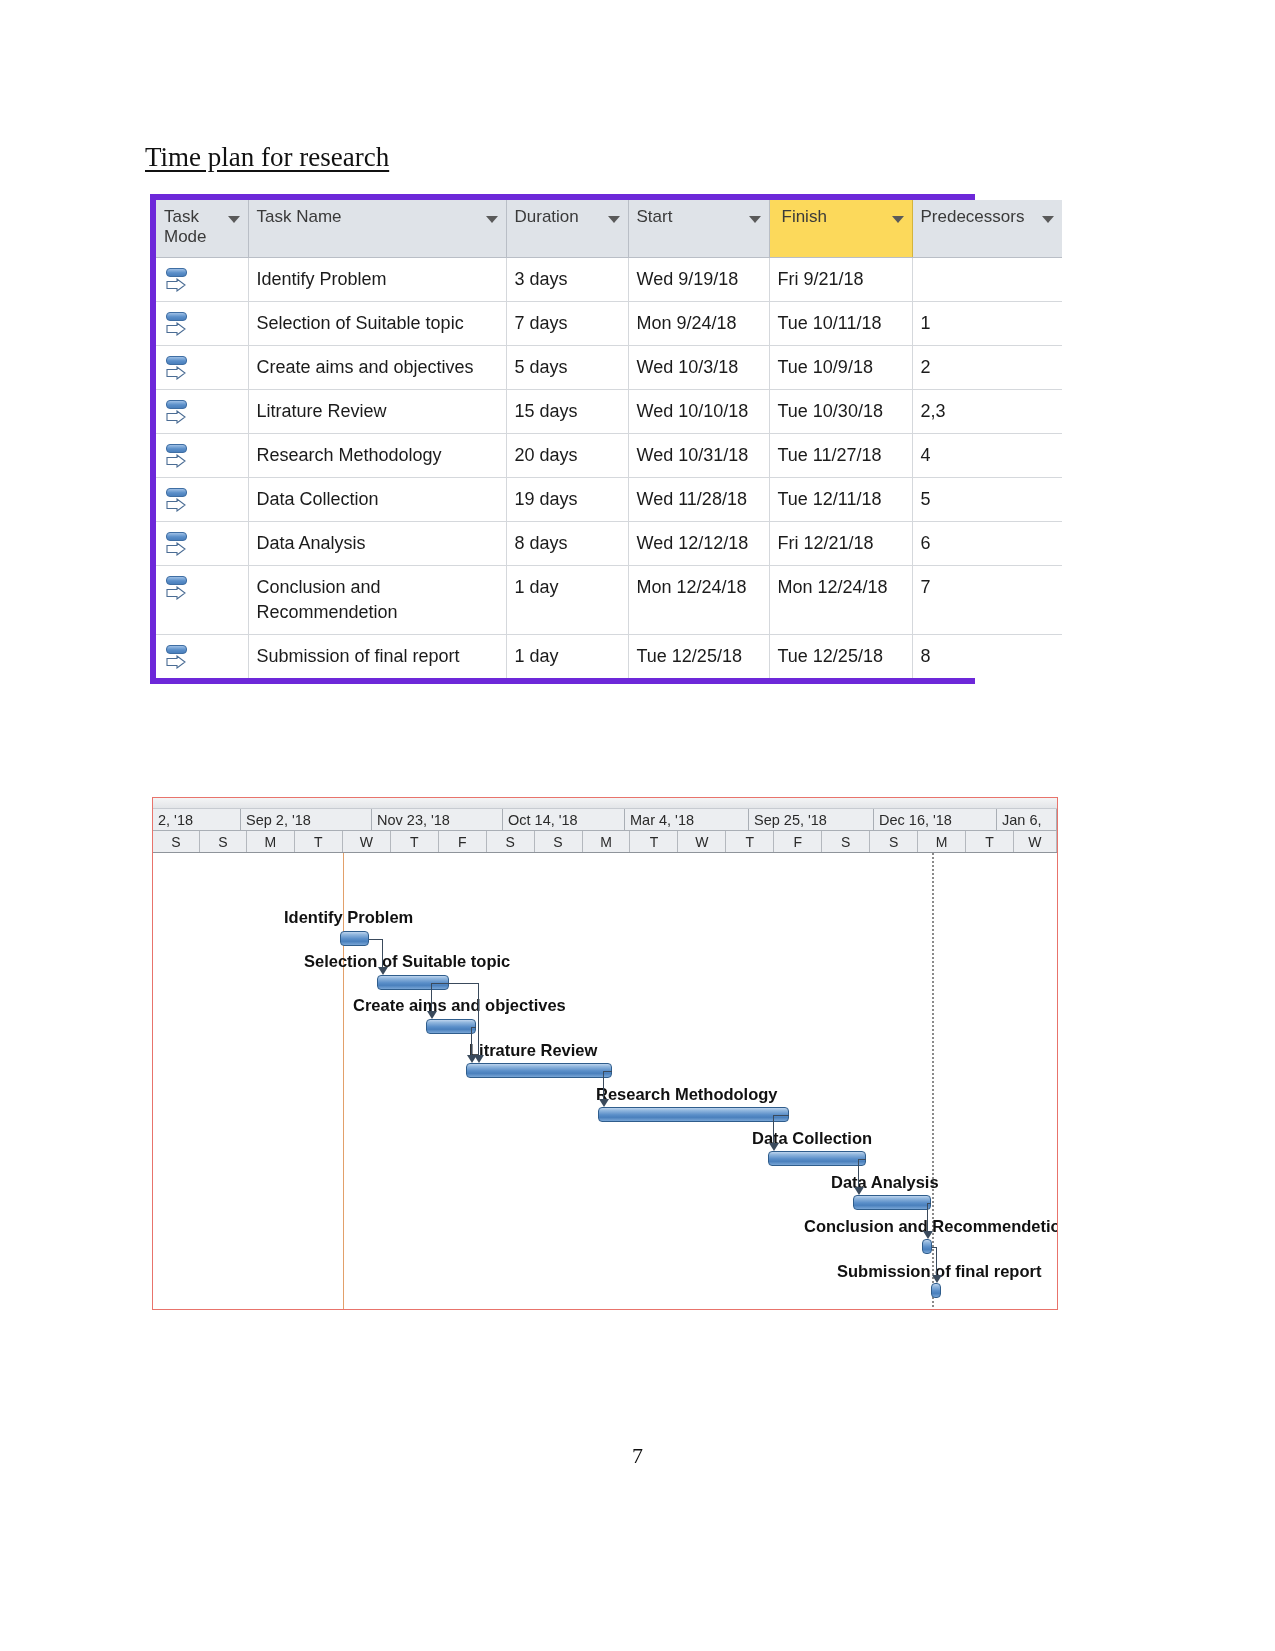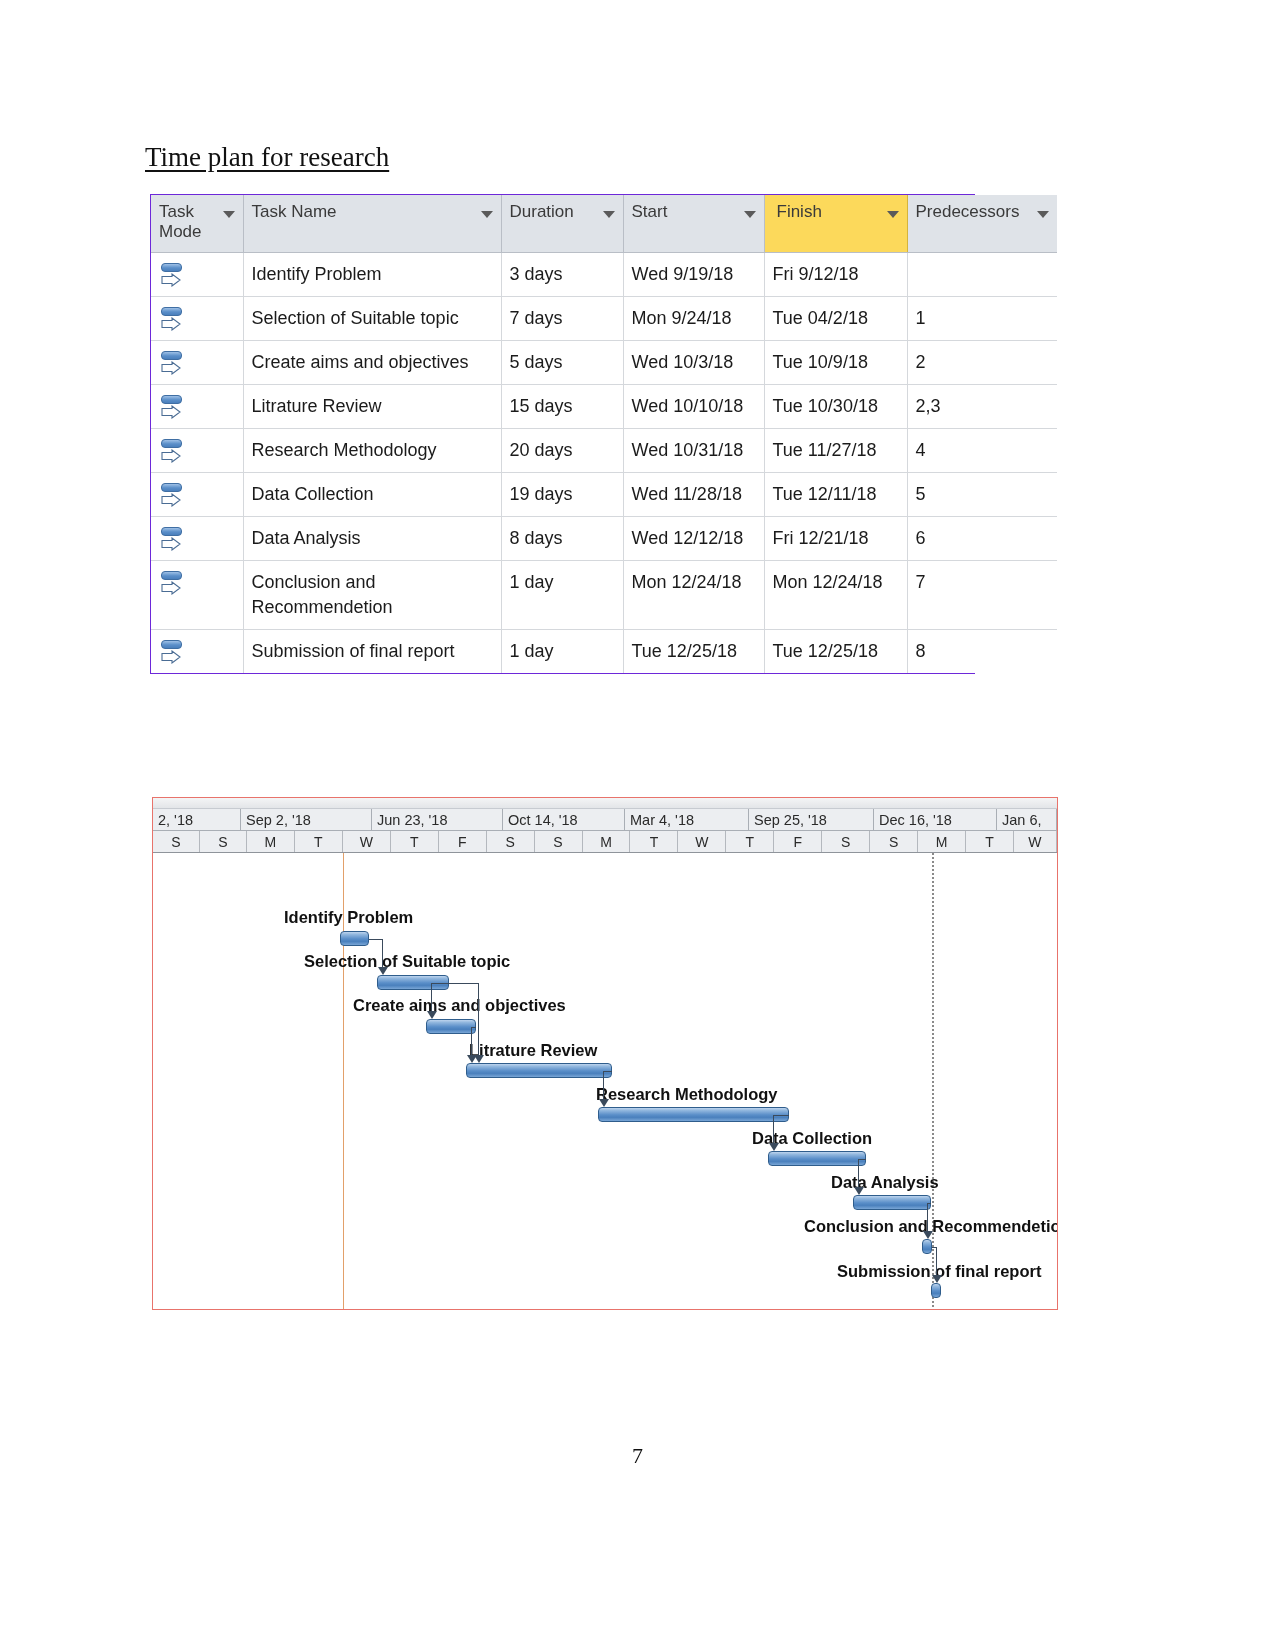--- a/index.html
+++ b/index.html
@@ -30,21 +30,21 @@
     color: #111111;
     white-space: nowrap;
   }
 
   
   #task-table-wrap {
     position: absolute;
     left: 150px;
     top: 194px;
     width: 825px;
-    border: 1px solid #6d28d9;
+    border: 6px solid #6d28d9;
     background: #3b82f6;
     box-sizing: border-box;
   }
   table.task-table {
     width: 100%;
     border-collapse: collapse;
     font-family: "Liberation Sans", sans-serif;
     font-size: 17.5px;
     color: #1b1b1b;
     table-layout: fixed;
@@ -289,31 +289,31 @@
       </tr>
     </thead>
     <tbody id="task-table-body">
         <tr>
           <td class="cell-mode"><span class="mode-icon"><span class="bar"></span><svg class="arrow" viewBox="0 0 20 14">
                 <path d="M1 3.5 H11 V1 L19 7 L11 13 V10.5 H1 Z" fill="#ffffff" stroke="#4a6c94" stroke-width="1.1"></path>
               </svg></span></td>
           <td class="cell-name">Identify Problem</td>
           <td>3 days</td>
           <td>Wed 9/19/18</td>
-          <td>Fri 9/12/18</td>
+          <td>Fri 9/21/18</td>
           <td></td>
         </tr>
         <tr>
           <td class="cell-mode"><span class="mode-icon"><span class="bar"></span><svg class="arrow" viewBox="0 0 20 14">
                 <path d="M1 3.5 H11 V1 L19 7 L11 13 V10.5 H1 Z" fill="#ffffff" stroke="#4a6c94" stroke-width="1.1"></path>
               </svg></span></td>
           <td class="cell-name">Selection of Suitable topic</td>
           <td>7 days</td>
           <td>Mon 9/24/18</td>
-          <td>Tue 04/2/18</td>
+          <td>Tue 10/11/18</td>
           <td>1</td>
         </tr>
         <tr>
           <td class="cell-mode"><span class="mode-icon"><span class="bar"></span><svg class="arrow" viewBox="0 0 20 14">
                 <path d="M1 3.5 H11 V1 L19 7 L11 13 V10.5 H1 Z" fill="#ffffff" stroke="#4a6c94" stroke-width="1.1"></path>
               </svg></span></td>
           <td class="cell-name">Create aims and objectives</td>
           <td>5 days</td>
           <td>Wed 10/3/18</td>
           <td>Tue 10/9/18</td>
@@ -386,21 +386,21 @@
 <div id="gantt-wrap">
   <div id="gantt-topstrip"></div>
   <div class="tl-row weeks" id="tl-weeks">
       <div class="tl-cell week" style="width: 88px;">
         <span>2, '18</span>
       </div>
       <div class="tl-cell week" style="width: 131px; text-align: right;">
         <span>Sep 2, '18</span>
       </div>
       <div class="tl-cell week" style="width: 131px;">
-        <span>Jun 23, '18</span>
+        <span>Nov 23, '18</span>
       </div>
       <div class="tl-cell week" style="width: 122px; text-align: center;">
         <span>Oct 14, '18</span>
       </div>
       <div class="tl-cell week" style="width: 124px;">
         <span>Mar 4, '18</span>
       </div>
       <div class="tl-cell week" style="width: 125px;">
         <span>Sep 25, '18</span>
       </div>

